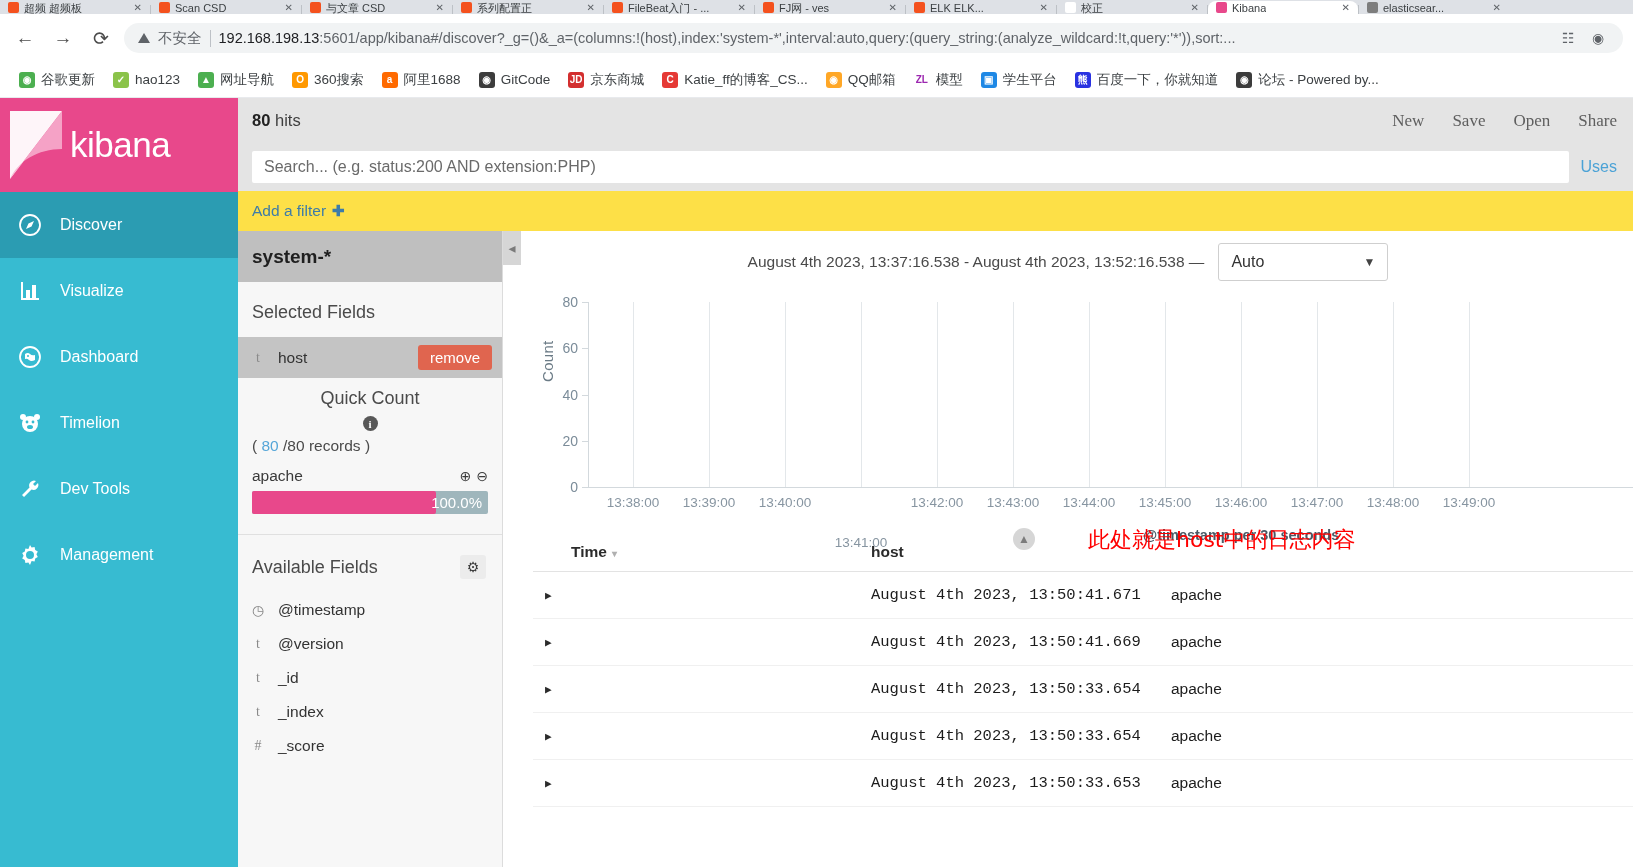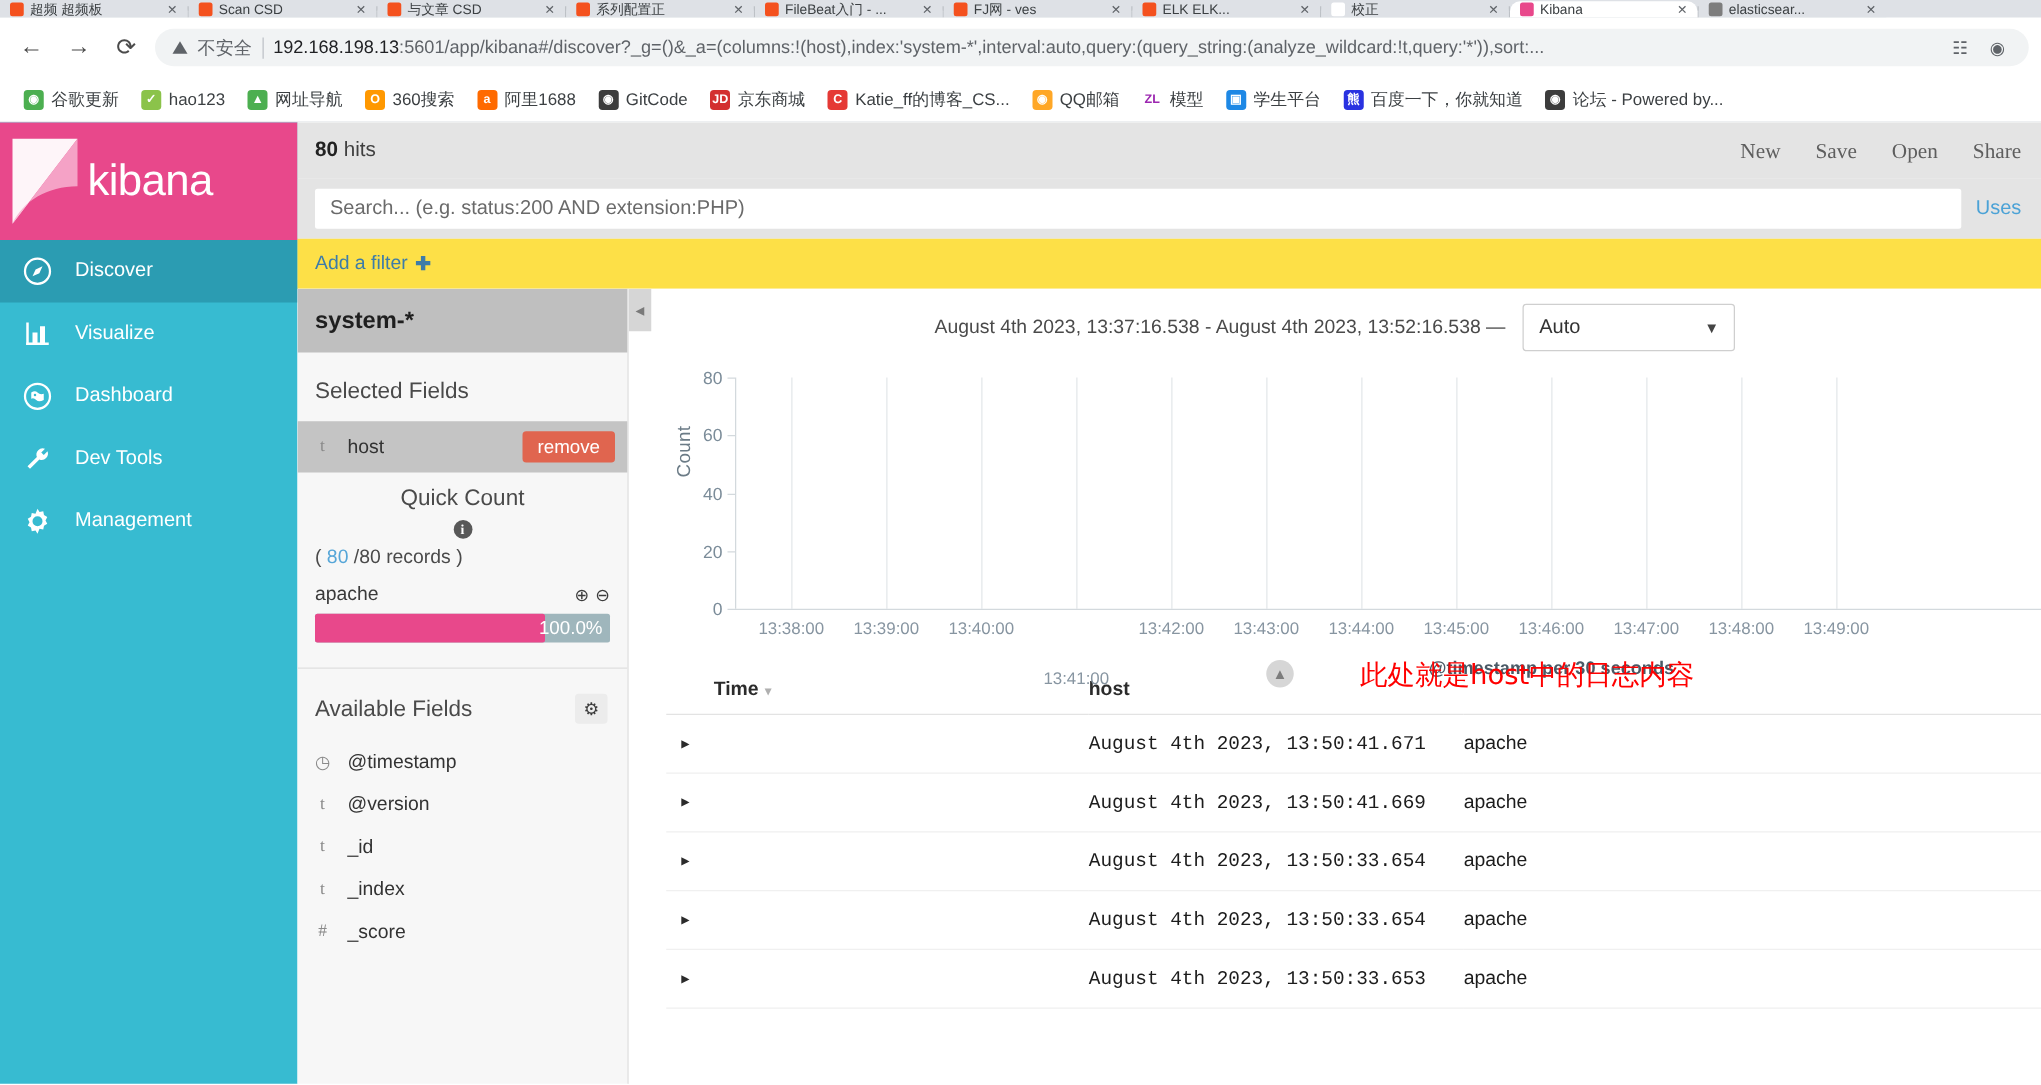--- a/index.html
+++ b/index.html
@@ -162,21 +162,21 @@
     position: relative;
     flex-shrink: 0;
   }
   #kb-logo .logo-word {
     color: #ffffff;
     font-size: 35px;
     letter-spacing: -0.5px;
     font-weight: 400;
   }
   .kb-nav-item {
-    height: 50px;
+    height: 66px;
     display: flex;
     align-items: center;
     gap: 18px;
     padding-left: 18px;
     color: #ffffff;
     font-size: 16px;
   }
   .kb-nav-item.active { background: #2b9cb2; }
   .kb-nav-item .kb-ico {
     width: 24px; height: 24px;
@@ -622,20 +622,33 @@
         </div>
         <div class="kb-nav-item">
           <span class="kb-ico">
             <svg width="24" height="24" viewBox="0 0 24 24">
               <circle cx="12" cy="12" r="10" fill="none" stroke="#fff" stroke-width="1.8"></circle>
               <path d="M7 9 q3 -2 5 0 q2 2 5 1 v5 q-4 2 -6 0 q-2 -2 -4 -1 z" fill="#fff"></path>
               <circle cx="10" cy="11" r="1" fill="#37bbd1"></circle>
             </svg>
           </span>
           <span>Dashboard</span>
+        </div>
+        <div class="kb-nav-item">
+          <span class="kb-ico">
+            <svg width="24" height="24" viewBox="0 0 24 24">
+              <circle cx="5" cy="6" r="3" fill="#fff"></circle>
+              <circle cx="19" cy="6" r="3" fill="#fff"></circle>
+              <ellipse cx="12" cy="13" rx="8" ry="8" fill="#fff"></ellipse>
+              <circle cx="9" cy="11" r="1.4" fill="#37bbd1"></circle>
+              <circle cx="15" cy="11" r="1.4" fill="#37bbd1"></circle>
+              <ellipse cx="12" cy="16" rx="3" ry="2" fill="#37bbd1"></ellipse>
+            </svg>
+          </span>
+          <span>Timelion</span>
         </div>
         <div class="kb-nav-item">
           <span class="kb-ico">
             <svg width="24" height="24" viewBox="0 0 24 24">
               <path d="M18 4 a5 5 0 0 0 -6.5 6.5 L4 18 l2 2 l7.5 -7.5 A5 5 0 0 0 20 6 l-3 3 l-2 -2 z" fill="#fff"></path>
             </svg>
           </span>
           <span>Dev Tools</span>
         </div>
         <div class="kb-nav-item">

